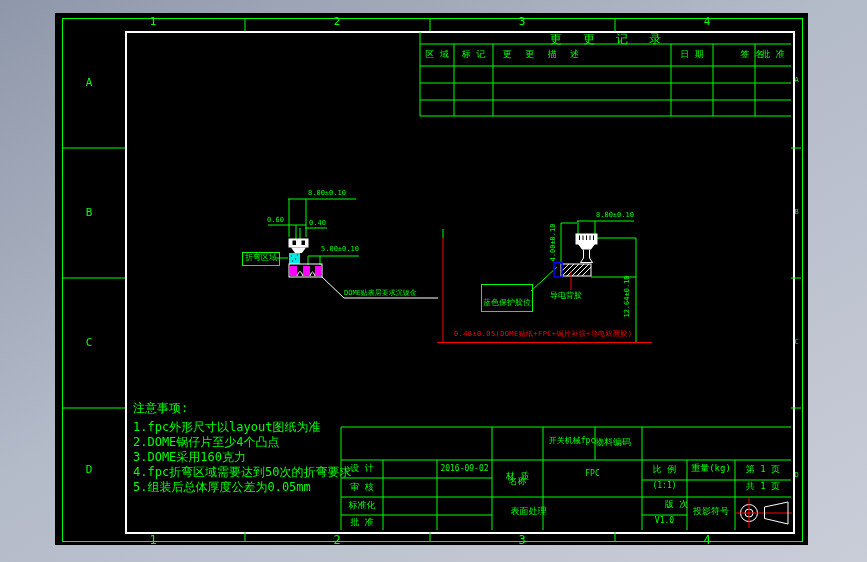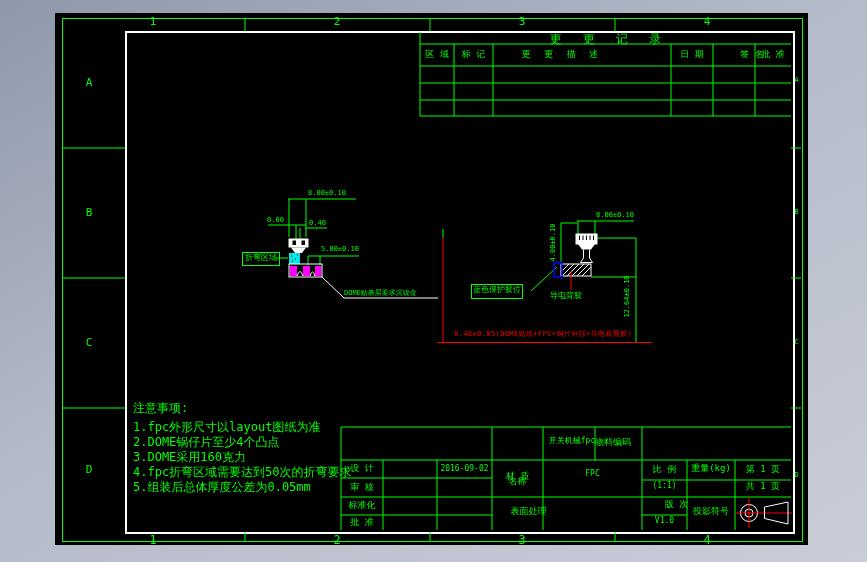--- a/index.html
+++ b/index.html
@@ -134,36 +134,36 @@
     <circle cx="749" cy="513" r="8.5" fill="none" stroke="#ffffff"></circle>
     <circle cx="749" cy="513" r="4" fill="none" stroke="#ffffff"></circle>
     <path d="M736,513 H792 M749,498 V528" stroke="#ff0000" fill="none"></path>
     <polygon points="764.5,507 788,502 788,524 764.5,518.5" fill="none" stroke="#ffffff"></polygon>
   </g>
 </svg>
 
 <div class="t s10 ctr" style="left:420px;top:33px;width:371px;word-spacing:14px;">更 更 记 录</div>
 <div class="t s9 ctr" style="left:420px;top:50px;width:34px;">区 域</div>
 <div class="t s9 ctr" style="left:454px;top:50px;width:39px;">标 记</div>
-<div class="t s9 ctr" style="left:486px;top:50px;width:148px;word-spacing:8px;">更 更 描 述</div>
+<div class="t s9 ctr" style="left:467px;top:50px;width:148px;word-spacing:8px;">更 更 描 述</div>
 <div class="t s9 ctr" style="left:671px;top:50px;width:42px;">日 期</div>
 <div class="t s9 ctr" style="left:687px;top:50px;width:58px;margin-left:36px;">签 名</div>
 <div class="t s9 ctr" style="left:755px;top:50px;width:36px;">批 准</div>
 
 <div class="t s7" style="left:308px;top:190px;">8.00±0.10</div>
 <div class="t s7" style="left:267px;top:217px;">0.60</div>
 <div class="t s7" style="left:309px;top:220px;">0.40</div>
 <div class="t s7" style="left:321px;top:246px;">5.00±0.10</div>
 <div class="t s8 ctr lblbox" style="left:242px;top:252px;width:36px;height:11px;padding-top:1px;">折弯区域</div>
 <div class="t s7" style="left:344px;top:290px;">DOME贴表层要求沉镍金</div>
 
 <div class="t s7" style="left:596px;top:212px;">8.00±0.10</div>
 <div class="t s7 ctr rot" style="left:533px;top:239px;width:40px;">4.00±0.10</div>
 <div class="t s7 ctr rot" style="left:605px;top:293px;width:44px;">12.64±0.10</div>
-<div class="t s8 ctr lblbox" style="left:471px;top:284px;width:50px;height:12px;padding-top:1px;">蓝色保护胶位</div>
+<div class="t s8 ctr lblbox" style="left:481px;top:284px;width:50px;height:12px;padding-top:14px;">蓝色保护胶位</div>
 <div class="t s8" style="left:550px;top:292px;">导电背胶</div>
 <div class="t s7 red" style="left:454px;top:331px;letter-spacing:0.4px;">0.48±0.05(DOME贴纸+FPC+铜片补强+导电双面胶)</div>
 
 <div class="t s10" style="left:133px;top:402px;">注意事项:</div>
 <div class="t s10" style="left:133px;top:421px;">1.fpc外形尺寸以layout图纸为准</div>
 <div class="t s10" style="left:133px;top:436px;">2.DOME锅仔片至少4个凸点</div>
 <div class="t s10" style="left:133px;top:451px;">3.DOME采用160克力</div>
 <div class="t s10" style="left:133px;top:466px;">4.fpc折弯区域需要达到50次的折弯要求</div>
 <div class="t s10" style="left:133px;top:481px;">5.组装后总体厚度公差为0.05mm</div>
 

